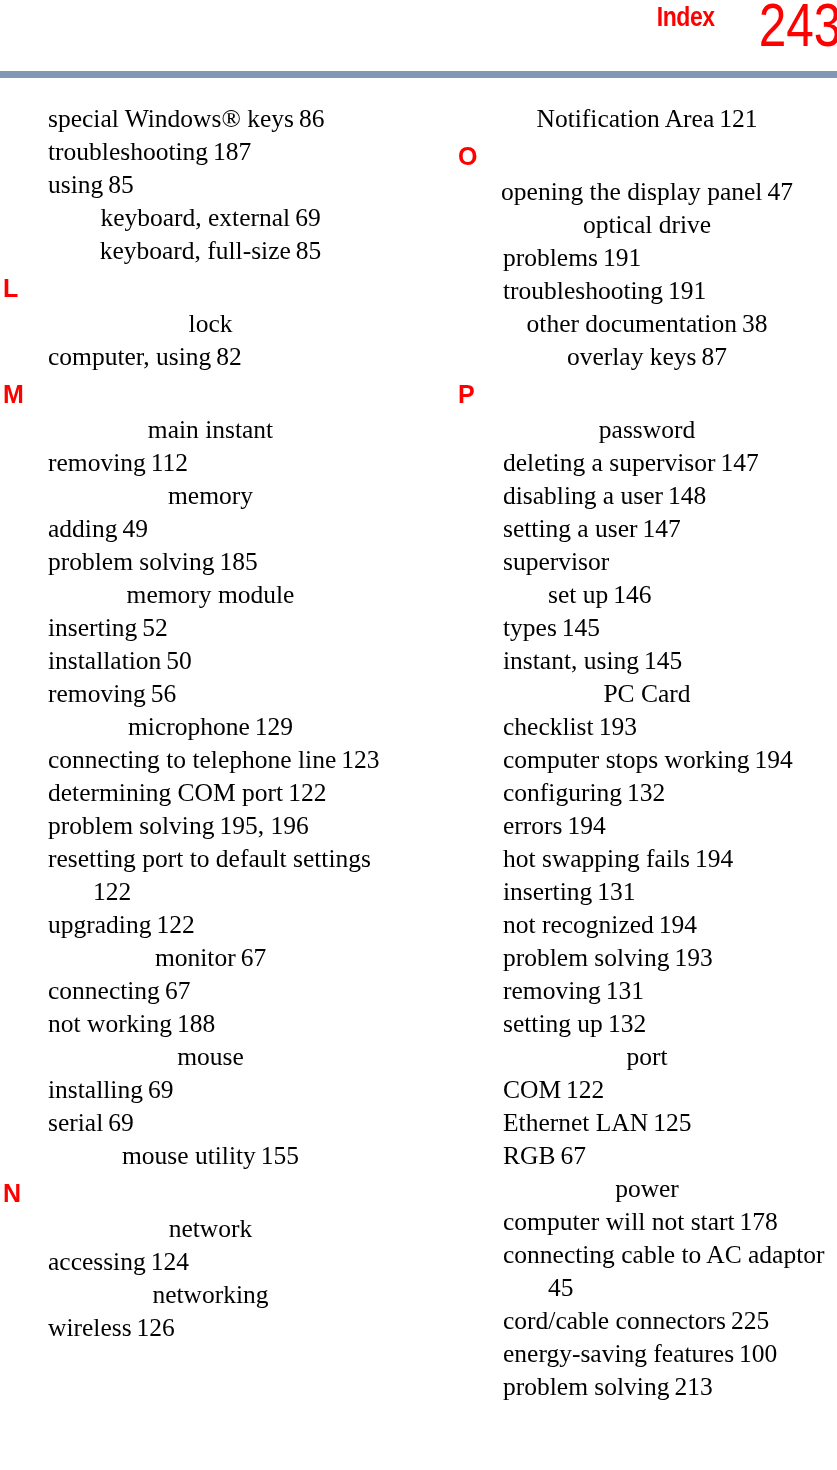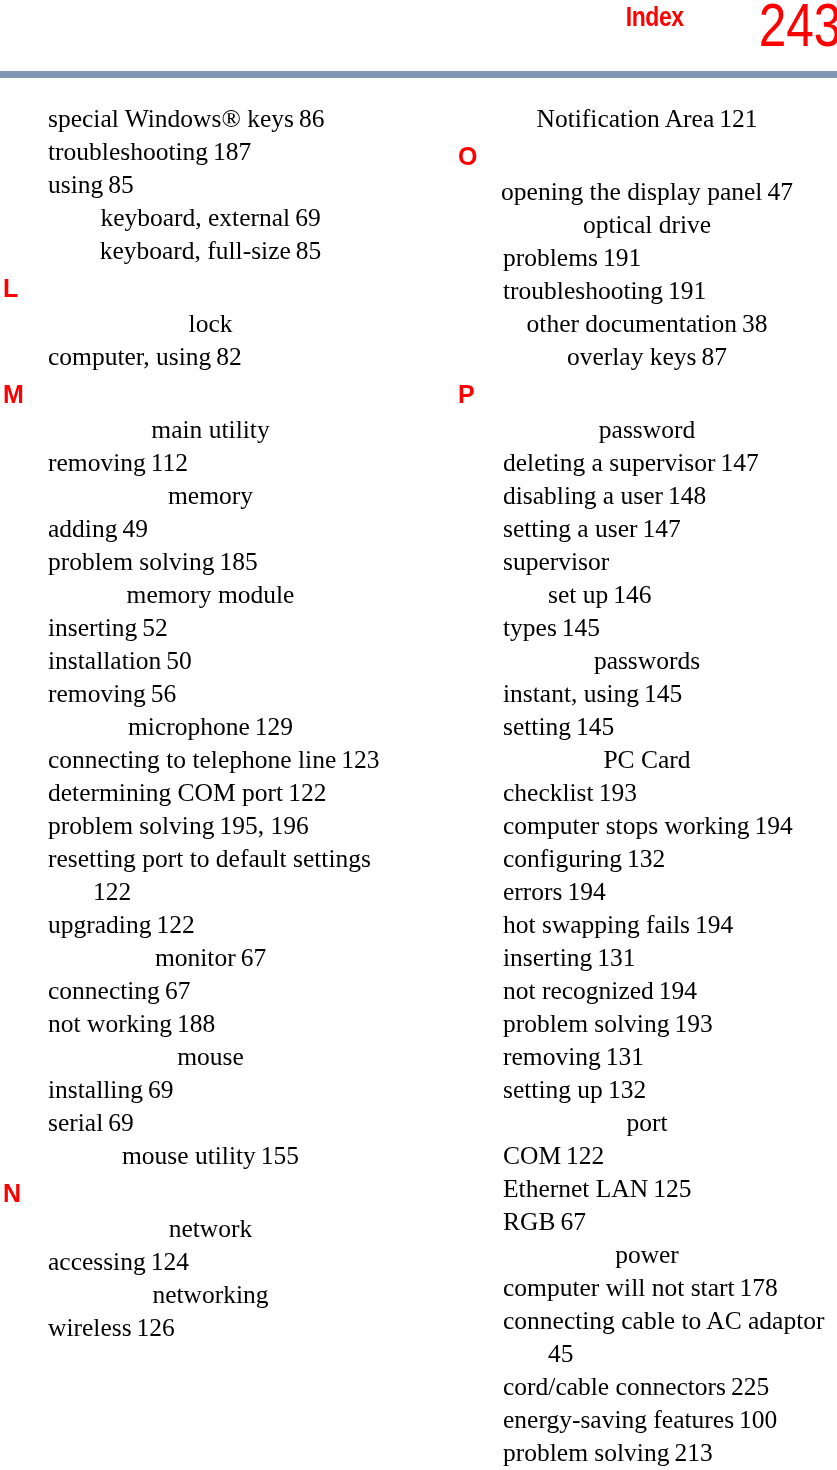--- a/index.html
+++ b/index.html
@@ -21,21 +21,21 @@
     position: relative;
     height: 78px;
     width: 837px;
   }
   .header-inner {
     position: absolute;
     right: 0;
     top: 0;
     display: flex;
     align-items: flex-start;
-    gap: 54px;
+    gap: 23px;
   }
   .index-word {
     font-family: "Liberation Sans", "DejaVu Sans", sans-serif;
     font-weight: bold;
     font-size: 28px;
     line-height: 1;
     color: #ff0000;
     letter-spacing: -0.5px;
     transform: scaleX(0.82);
     transform-origin: right top;
@@ -115,21 +115,21 @@
   <div class="column left">
       <div class="entry level-1"><span>special Windows® keys</span><span class="locator">86</span></div>
       <div class="entry level-1"><span>troubleshooting</span><span class="locator">187</span></div>
       <div class="entry level-1"><span>using</span><span class="locator">85</span></div>
       <div class="entry level-0"><span>keyboard, external</span><span class="locator">69</span></div>
       <div class="entry level-0"><span>keyboard, full-size</span><span class="locator">85</span></div>
       <div class="letter-heading">L</div>
       <div class="entry level-0"><span>lock</span></div>
       <div class="entry level-1"><span>computer, using</span><span class="locator">82</span></div>
       <div class="letter-heading">M</div>
-      <div class="entry level-0"><span>main utility</span></div>
+      <div class="entry level-0"><span>main instant</span></div>
       <div class="entry level-1"><span>removing</span><span class="locator">112</span></div>
       <div class="entry level-0"><span>memory</span></div>
       <div class="entry level-1"><span>adding</span><span class="locator">49</span></div>
       <div class="entry level-1"><span>problem solving</span><span class="locator">185</span></div>
       <div class="entry level-0"><span>memory module</span></div>
       <div class="entry level-1"><span>inserting</span><span class="locator">52</span></div>
       <div class="entry level-1"><span>installation</span><span class="locator">50</span></div>
       <div class="entry level-1"><span>removing</span><span class="locator">56</span></div>
       <div class="entry level-0"><span>microphone</span><span class="locator">129</span></div>
       <div class="entry level-1"><span>connecting to telephone line</span><span class="locator">123</span></div>
@@ -161,23 +161,21 @@
       <div class="entry level-0"><span>other documentation</span><span class="locator">38</span></div>
       <div class="entry level-0"><span>overlay keys</span><span class="locator">87</span></div>
       <div class="letter-heading">P</div>
       <div class="entry level-0"><span>password</span></div>
       <div class="entry level-1"><span>deleting a supervisor</span><span class="locator">147</span></div>
       <div class="entry level-1"><span>disabling a user</span><span class="locator">148</span></div>
       <div class="entry level-1"><span>setting a user</span><span class="locator">147</span></div>
       <div class="entry level-1"><span>supervisor</span></div>
       <div class="entry level-2"><span>set up</span><span class="locator">146</span></div>
       <div class="entry level-1"><span>types</span><span class="locator">145</span></div>
-      <div class="entry level-0"><span>passwords</span></div>
       <div class="entry level-1"><span>instant, using</span><span class="locator">145</span></div>
-      <div class="entry level-1"><span>setting</span><span class="locator">145</span></div>
       <div class="entry level-0"><span>PC Card</span></div>
       <div class="entry level-1"><span>checklist</span><span class="locator">193</span></div>
       <div class="entry level-1"><span>computer stops working</span><span class="locator">194</span></div>
       <div class="entry level-1"><span>configuring</span><span class="locator">132</span></div>
       <div class="entry level-1"><span>errors</span><span class="locator">194</span></div>
       <div class="entry level-1"><span>hot swapping fails</span><span class="locator">194</span></div>
       <div class="entry level-1"><span>inserting</span><span class="locator">131</span></div>
       <div class="entry level-1"><span>not recognized</span><span class="locator">194</span></div>
       <div class="entry level-1"><span>problem solving</span><span class="locator">193</span></div>
       <div class="entry level-1"><span>removing</span><span class="locator">131</span></div>

